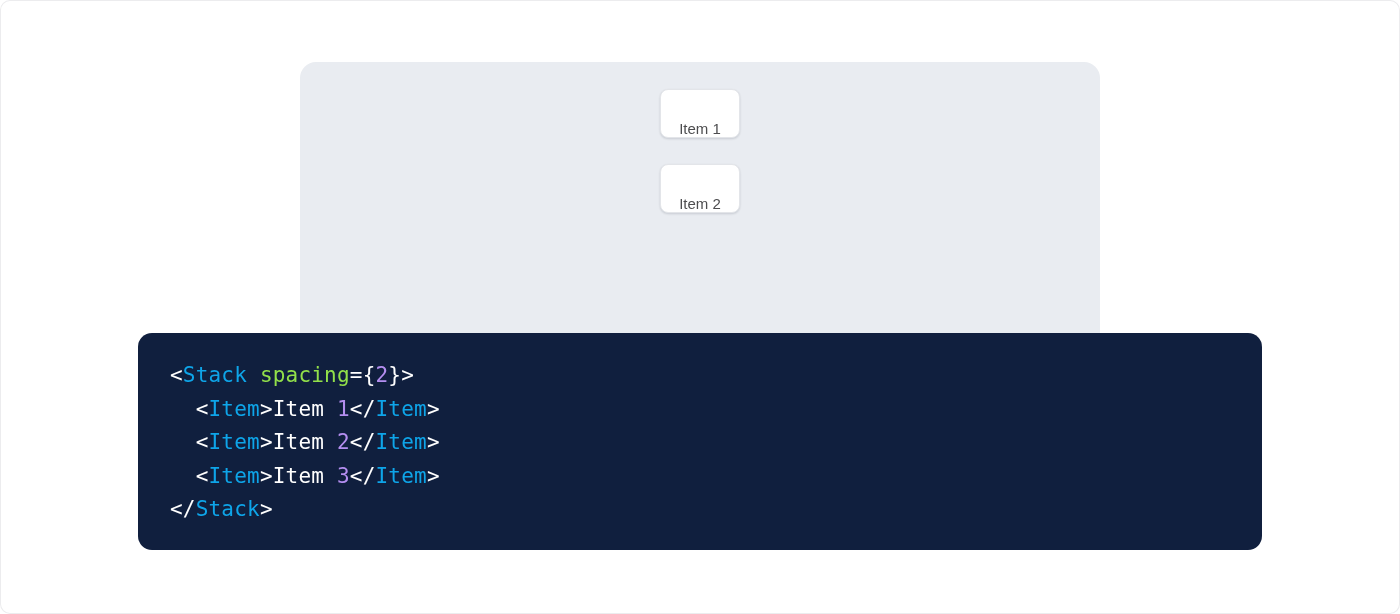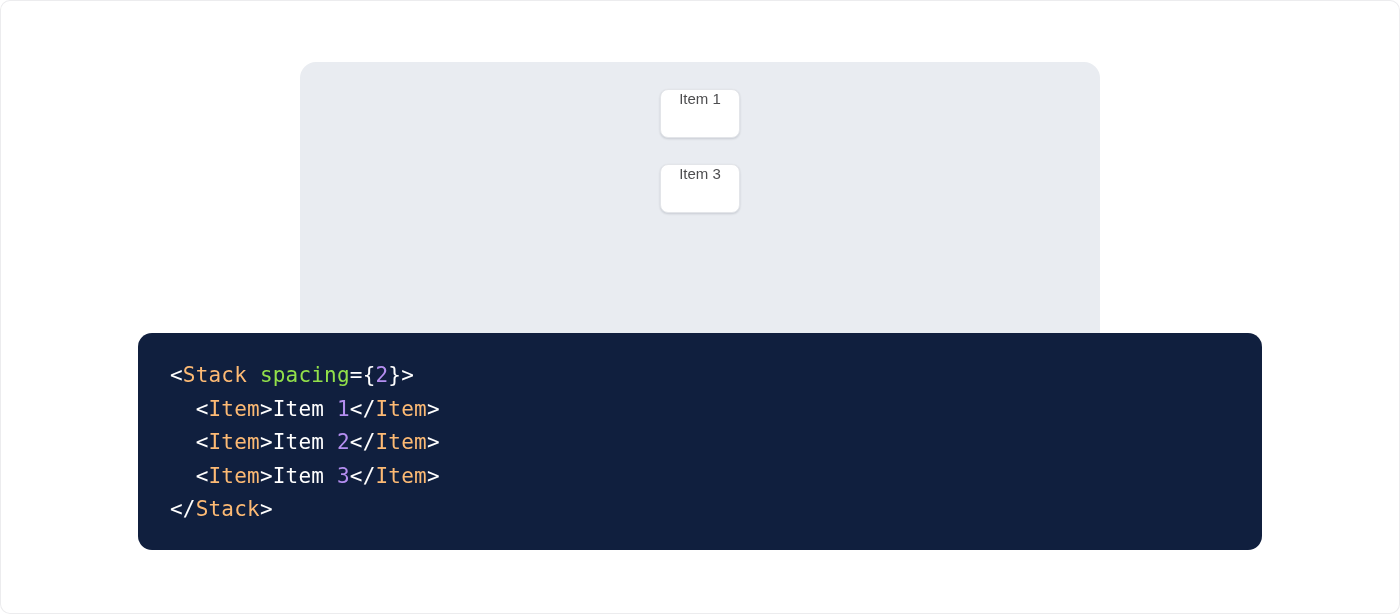--- a/index.html
+++ b/index.html
@@ -49,21 +49,21 @@
 
   .stack-item {
     width: 80px;
     height: 49px;
     background: #ffffff;
     border-radius: 8px;
     border: 1px solid #e3e5e9;
     box-shadow: 0 1px 2px rgba(16, 24, 40, 0.09),
                 0 1px 3px rgba(16, 24, 40, 0.06);
     display: flex;
-    align-items: flex-start;
+    align-items: flex-end;
     justify-content: center;
     color: #4d4d4f;
     font-size: 15px;
     font-family: "Liberation Sans", sans-serif;
     box-sizing: border-box;
     user-select: none;
   }
 
   
   #code-block {
@@ -82,38 +82,38 @@
   #code-content {
     font-family: "DejaVu Sans Mono", "Liberation Mono", monospace;
     font-size: 21px;
     line-height: 33.5px;
     white-space: pre;
     color: #ffffff;
     letter-spacing: 0.2px;
   }
 
   .tok-punct  { color: #ffffff; }
-  .tok-tag    { color: #fdba74; }
+  .tok-tag    { color: #0ea5e9; }
   .tok-attr   { color: #92e04a; text-align: right; }
   .tok-num    { color: #b48ef0; }
   .tok-text   { color: #ffffff; }
   .tok-brace  { color: #ffffff; }
 </style>
 </head>
 <body>
 
 <div id="page-frame">
 
   <div id="preview-panel">
     <div id="stack-preview">
       <div class="stack-item">
         <span>Item 1</span>
       </div>
       <div class="stack-item">
-        <span>Item 3</span>
+        <span>Item 2</span>
       </div>
     </div>
   </div>
 
   <div id="code-block">
     <div id="code-content"><span><span class="tok-punct">&lt;</span><span class="tok-tag">Stack</span><span class="tok-text"> </span><span class="tok-attr">spacing</span><span class="tok-punct">=</span><span class="tok-brace">{</span><span class="tok-num">2</span><span class="tok-brace">}</span><span class="tok-punct">&gt;</span></span>
 <span>  <span class="tok-punct">&lt;</span><span class="tok-tag">Item</span><span class="tok-punct">&gt;</span><span class="tok-text">Item </span><span class="tok-num">1</span><span class="tok-punct">&lt;/</span><span class="tok-tag">Item</span><span class="tok-punct">&gt;</span></span>
 <span>  <span class="tok-punct">&lt;</span><span class="tok-tag">Item</span><span class="tok-punct">&gt;</span><span class="tok-text">Item </span><span class="tok-num">2</span><span class="tok-punct">&lt;/</span><span class="tok-tag">Item</span><span class="tok-punct">&gt;</span></span>
 <span>  <span class="tok-punct">&lt;</span><span class="tok-tag">Item</span><span class="tok-punct">&gt;</span><span class="tok-text">Item </span><span class="tok-num">3</span><span class="tok-punct">&lt;/</span><span class="tok-tag">Item</span><span class="tok-punct">&gt;</span></span>
 <span><span class="tok-punct">&lt;/</span><span class="tok-tag">Stack</span><span class="tok-punct">&gt;</span></span></div>

